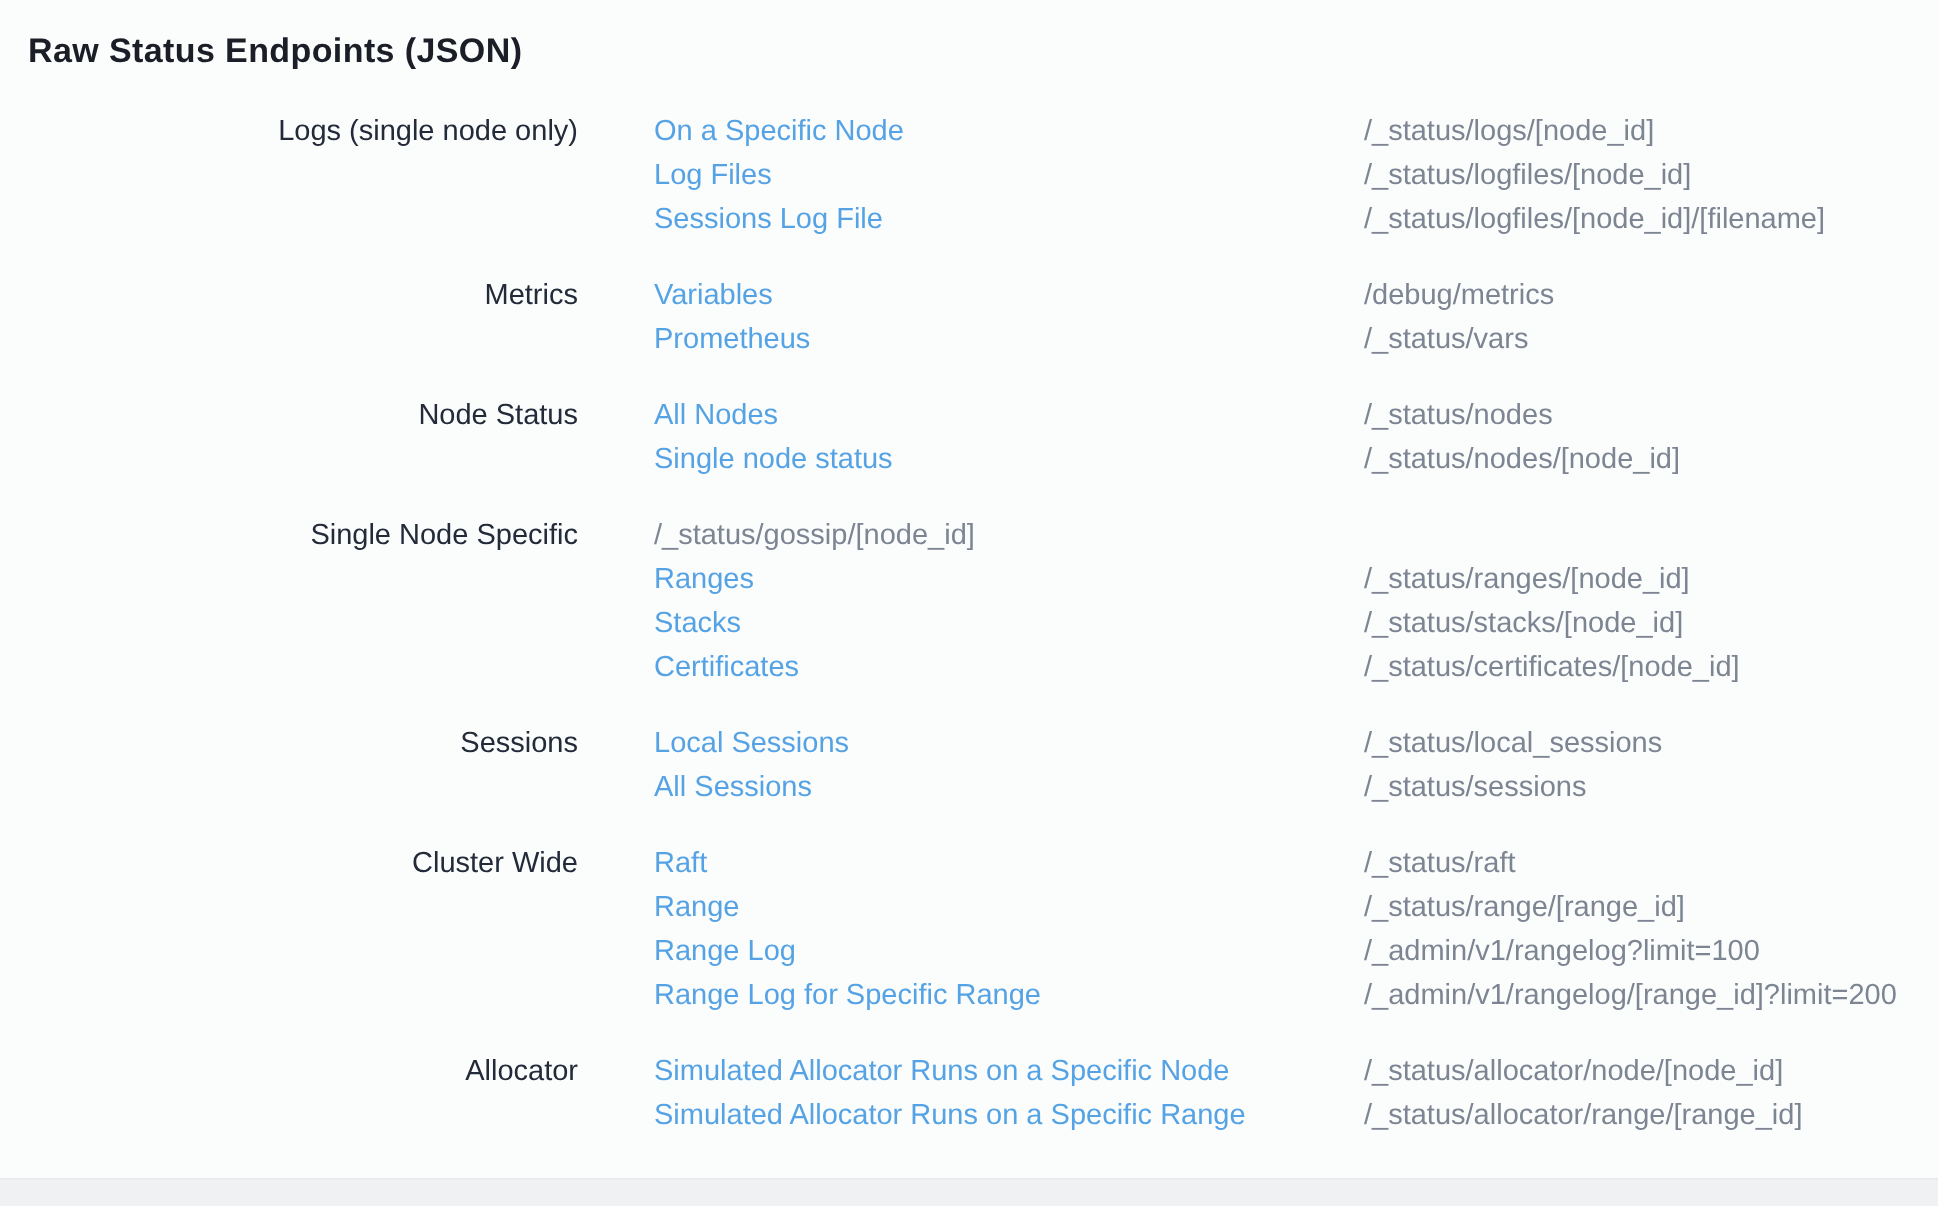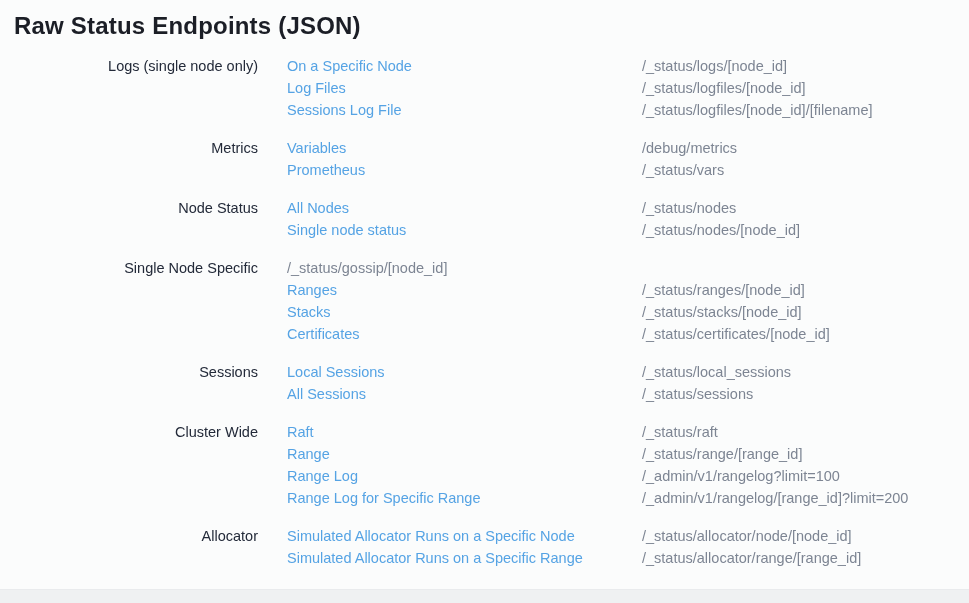--- a/index.html
+++ b/index.html
@@ -8,47 +8,48 @@
     height: 603px;
     overflow: hidden;
     font-family: "Liberation Sans", sans-serif;
   }
   body {
     position: relative;
     background: var(--bg, #fbfcfc);
   }
   .page-title {
     margin: 13px 5px 0 14px;
-    font-size: 24px;
+    font-size: 17px;
     line-height: 25px;
     font-weight: 700;
     letter-spacing: 0.2px;
     color: var(--title, #1b1e26);
   }
   .groups {
     position: absolute;
     top: 55px;
     left: 0;
     right: 0;
+    padding-left: 31px;
   }
   .group {
     display: flex;
     align-items: flex-start;
     margin-bottom: 16px;
   }
   .category {
     width: 258px;
     flex: 0 0 258px;
     text-align: right;
     font-size: 14.5px;
     line-height: 22px;
     color: var(--category, #232a39);
   }
   .entries {
-    margin-left: 29px;
+    margin-left: 38px;
     display: flex;
     flex-direction: column;
   }
   .entry {
     display: flex;
     line-height: 22px;
   }
   .entry .link {
     width: 355px;
     flex: 0 0 355px;

